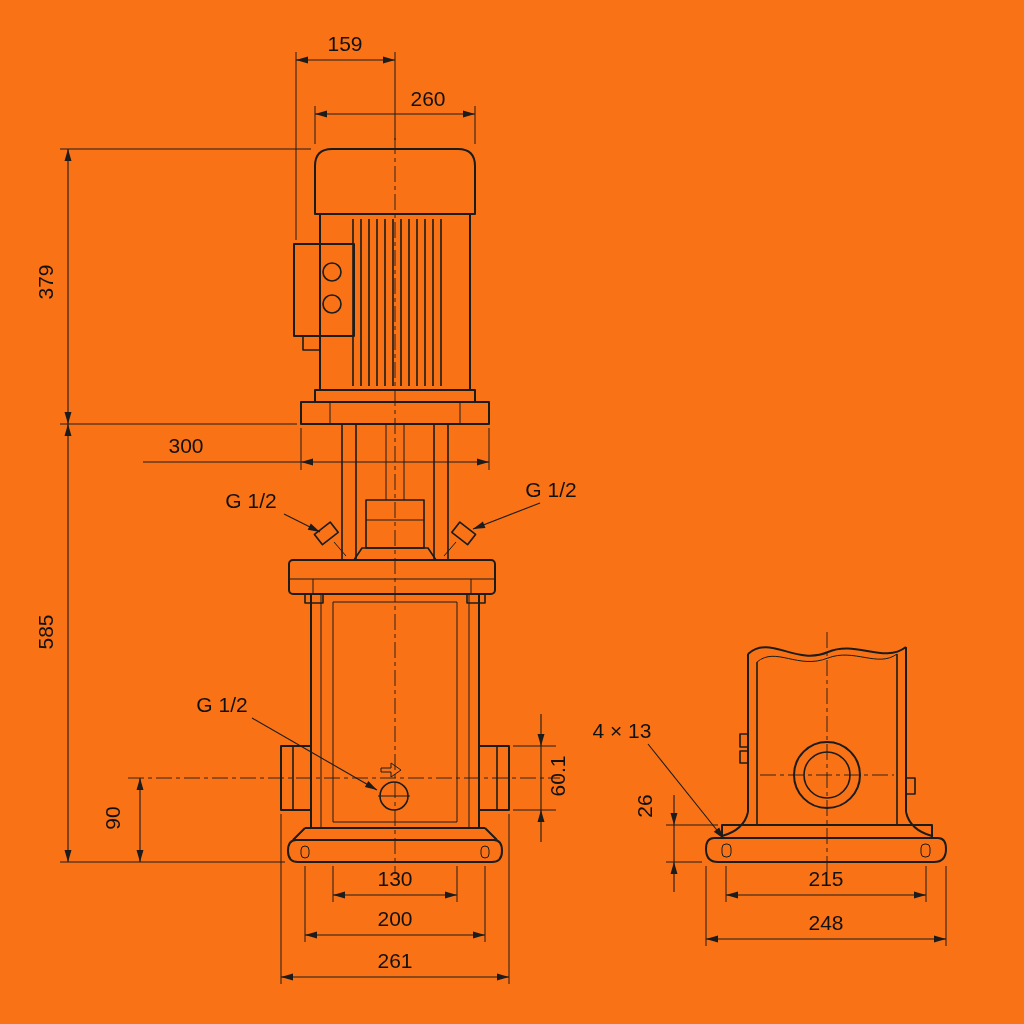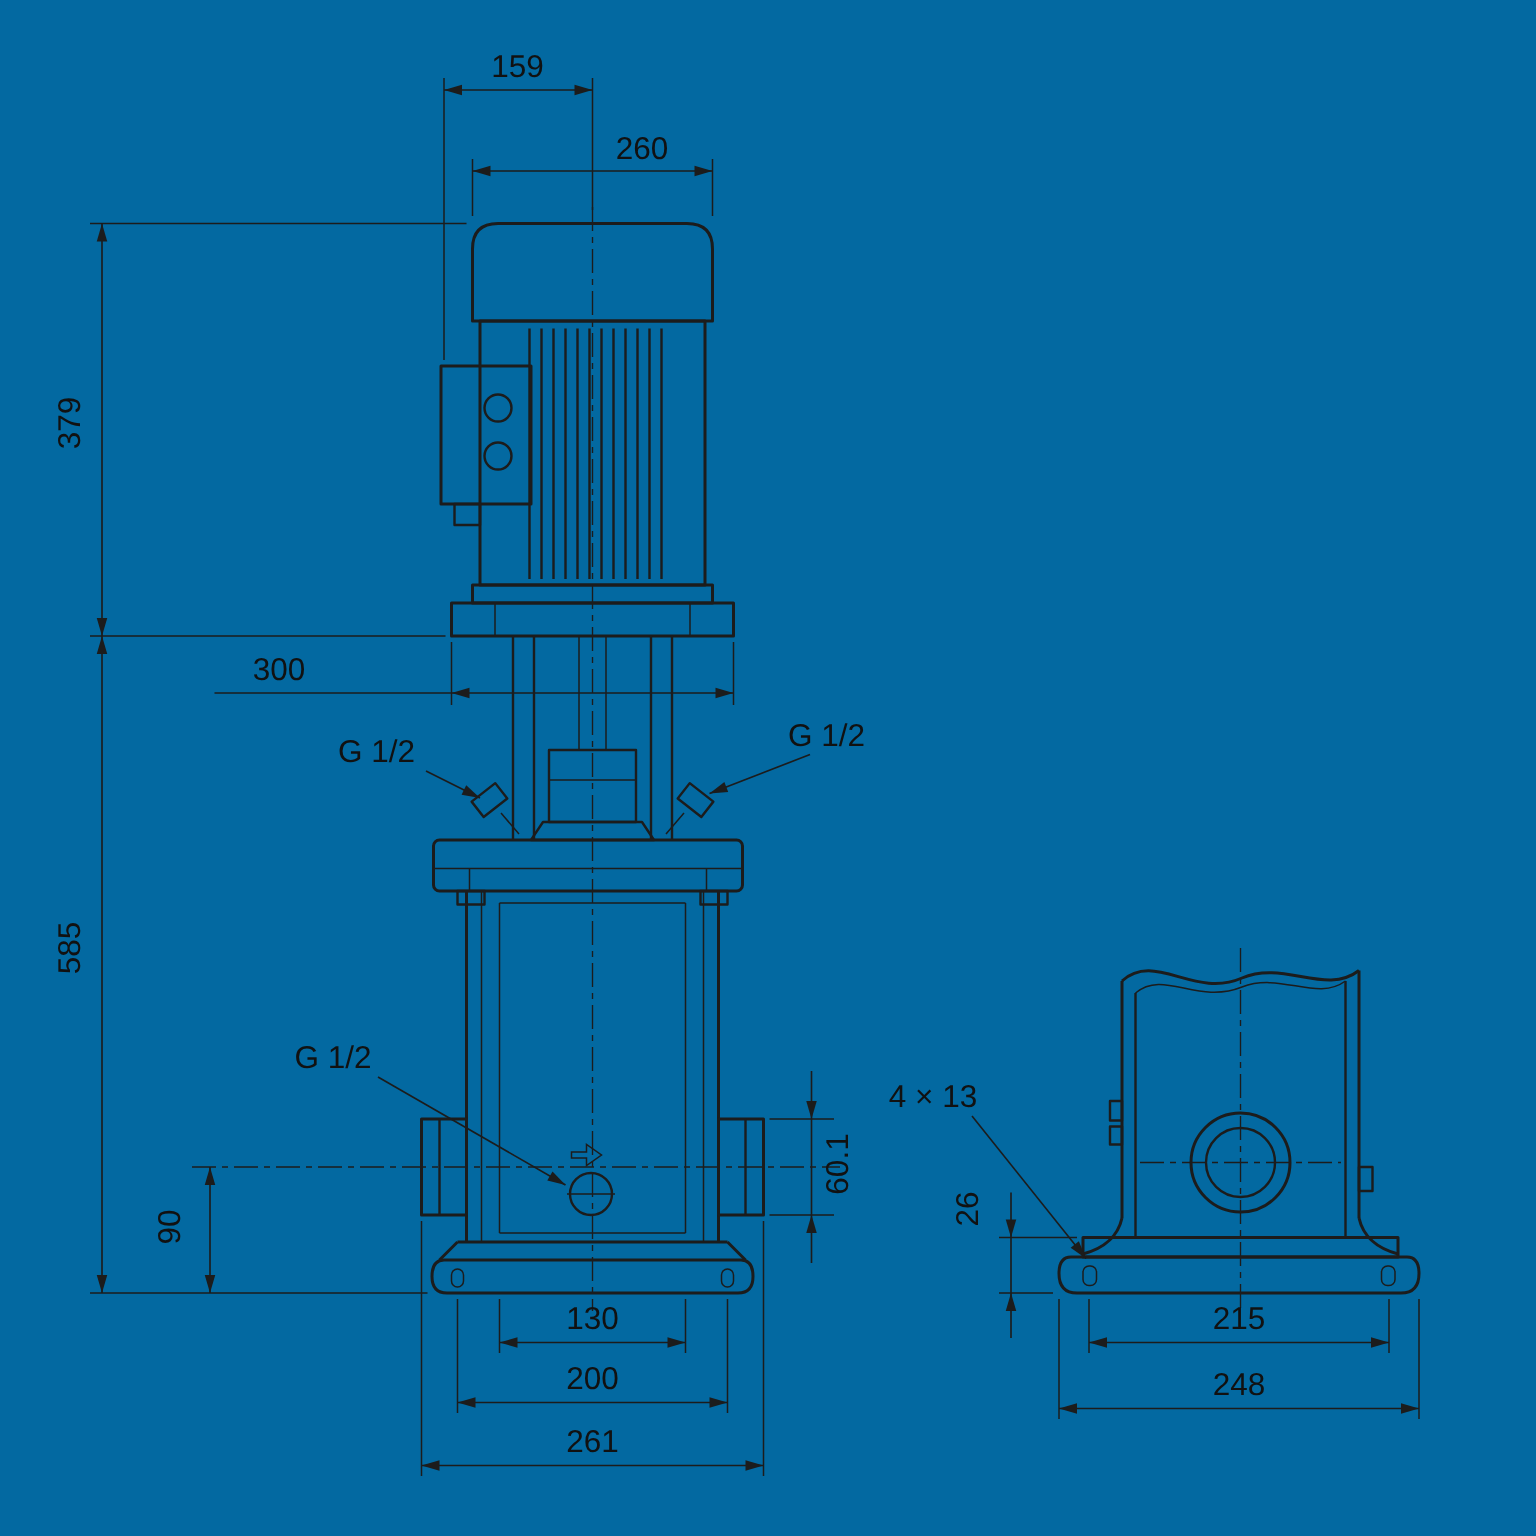--- a/index.html
+++ b/index.html
@@ -1,16 +1,16 @@
 <!DOCTYPE html>
 <html><head>
 <meta charset="utf-8">
 <style>
   html,body{margin:0;padding:0;background:#ffffff;}
-  .stage{width:1024px;height:1024px;position:relative;background:#0369a1;overflow:hidden;}
+  .stage{width:1024px;height:1024px;position:relative;background:#f97316;overflow:hidden;}
   svg{display:block;}
   
   .ol{fill:none;stroke:#1c1c1c;stroke-width:2;stroke-linejoin:round;stroke-linecap:butt;}
   .ol15{fill:none;stroke:#1c1c1c;stroke-width:1.6;stroke-linejoin:round;}
   .thin{fill:none;stroke:#1c1c1c;stroke-width:1;}
   .dim{fill:none;stroke:#1c1c1c;stroke-width:1.1;}
   .arr2{marker-start:url(#arr);marker-end:url(#arr);}
   .arrE{marker-end:url(#arr);}
   .cl{fill:none;stroke:#1c1c1c;stroke-width:0.9;stroke-dasharray:16 4 4 4;}
   text{font-family:"Liberation Sans",sans-serif;font-size:21px;fill:#111;}

